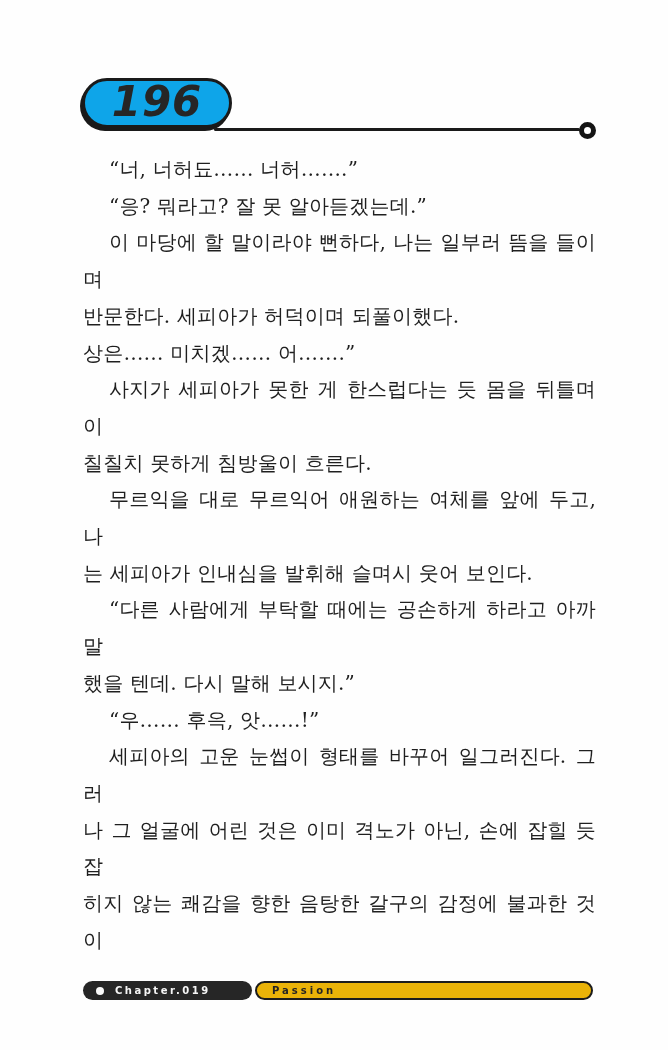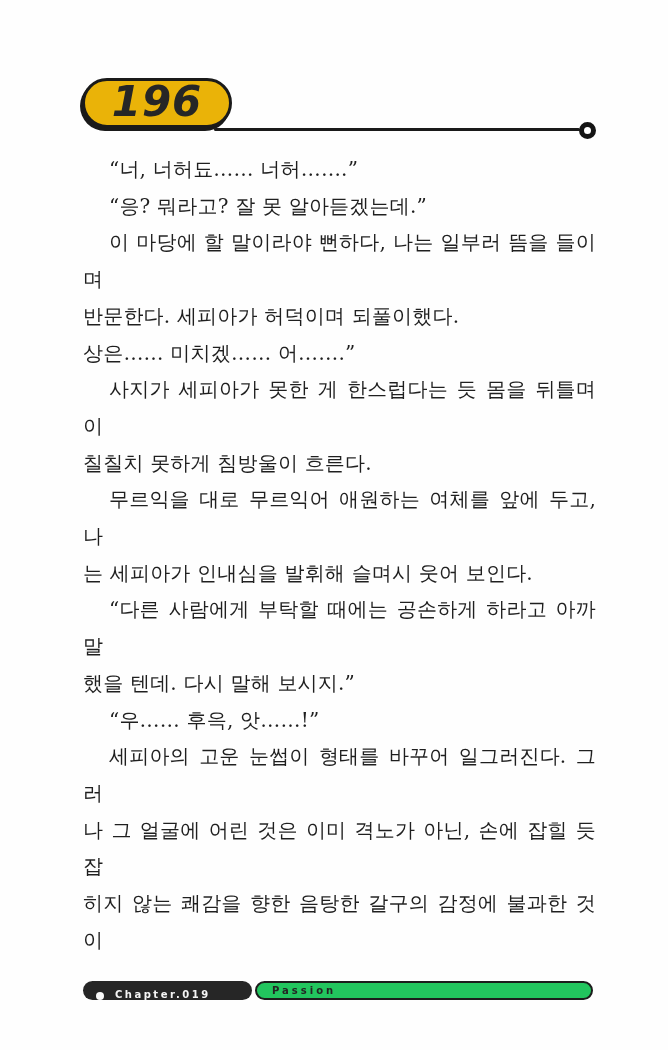--- a/index.html
+++ b/index.html
@@ -20,21 +20,21 @@
   
   .page-number-badge {
     position: absolute;
     left: 82px;
     top: 78px;
     width: 144px;
     height: 44px;
     border: 3px solid #1a1a1a;
     border-radius: 27px;
     box-shadow: -2px 3px 0 0 #1a1a1a;
-    background: #eab308;
+    background: #0ea5e9;
     display: flex;
     align-items: center;
     justify-content: center;
   }
   .page-number-badge .num {
     font-family: "DejaVu Sans", sans-serif;
     font-style: italic;
     font-weight: bold;
     font-size: 42px;
     letter-spacing: 1px;
@@ -85,21 +85,21 @@
   .chapter-pill {
     position: absolute;
     left: 83px;
     top: 981px;
     width: 169px;
     height: 19px;
     box-sizing: border-box;
     background: #262626;
     border-radius: 10px;
     display: flex;
-    align-items: flex-end;
+    align-items: center;
   }
   .chapter-pill .dot {
     width: 8px;
     height: 8px;
     border-radius: 50%;
     background: #fafafa;
     margin-left: 13px;
     flex: 0 0 auto;
   }
   .chapter-pill .label {
@@ -113,21 +113,21 @@
   }
   .title-pill {
     position: absolute;
     left: 255px;
     top: 981px;
     width: 338px;
     height: 19px;
     box-sizing: border-box;
     border: 2px solid #1c1c1c;
     border-radius: 10px;
-    background: #22c55e;
+    background: #eab308;
     display: flex;
     align-items: center;
   }
   .title-pill .label {
     font-family: "DejaVu Sans", sans-serif;
     font-weight: bold;
     font-size: 10px;
     letter-spacing: 3px;
     color: #242424;
     margin-left: 15px;

